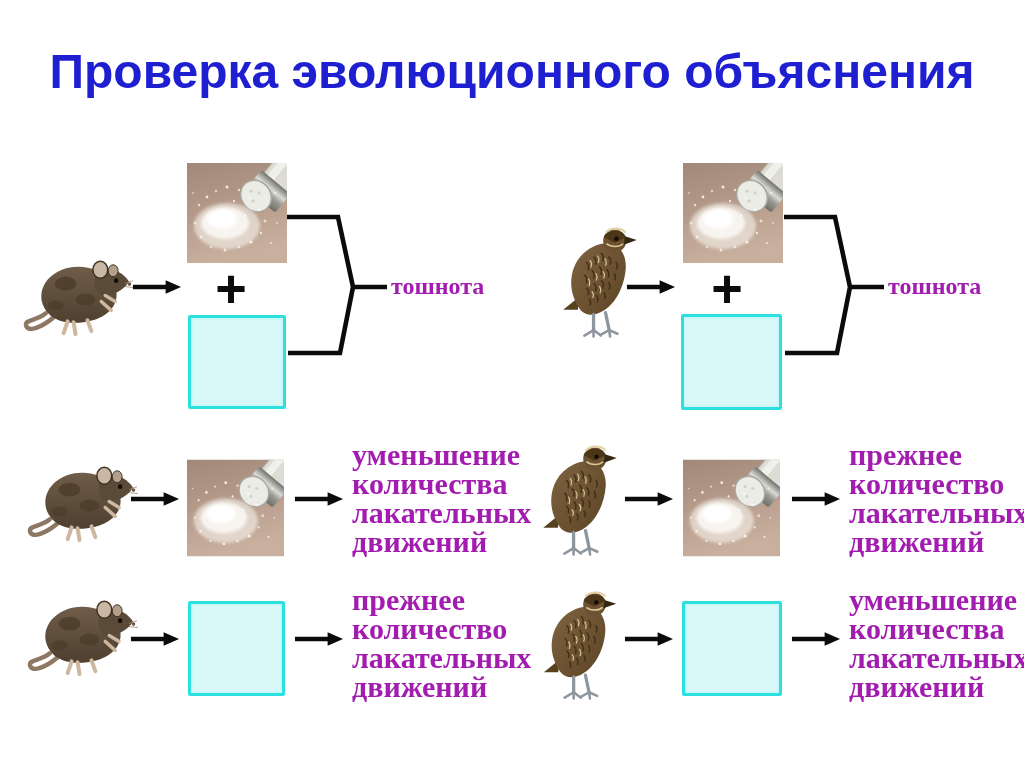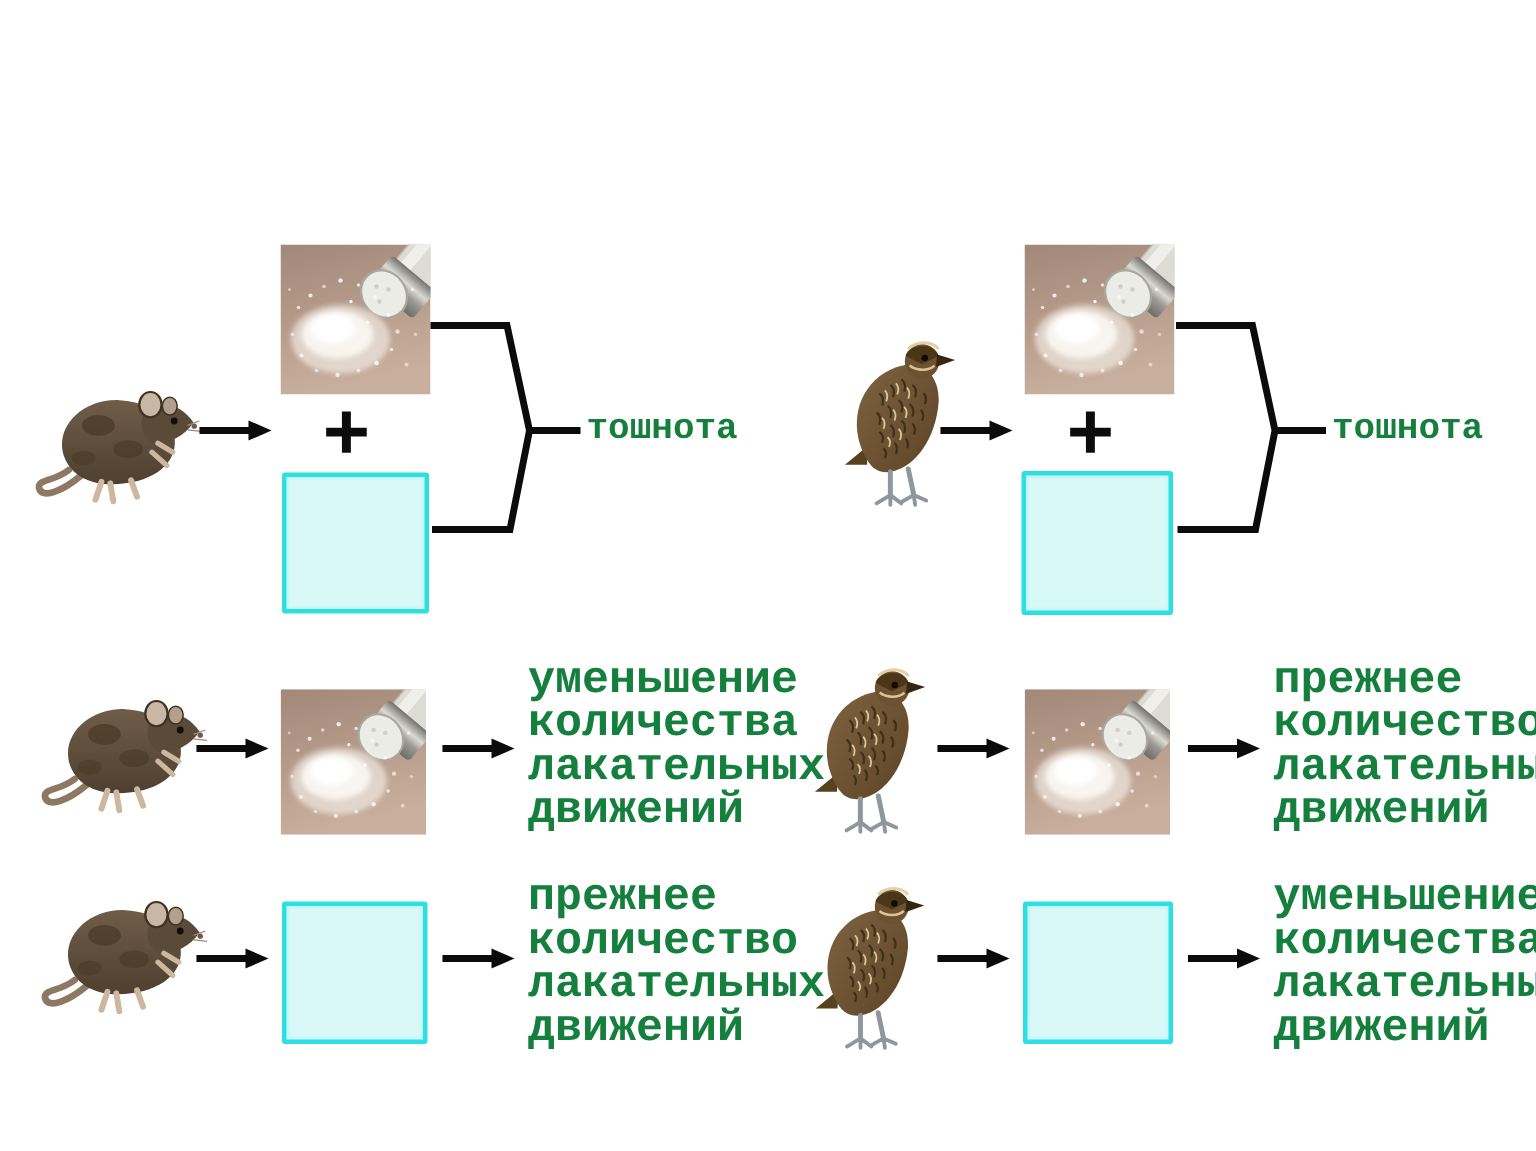--- a/index.html
+++ b/index.html
@@ -14,21 +14,21 @@
   }
   .icon { position:absolute; display:block; }
   .sq {
     position:absolute; border:3px solid #2ce0e0; background:#d9f8f8;
     border-radius:2px; box-shadow: inset 0 0 0 2px rgba(190,245,245,.55);
   }
   .plus {
     position:absolute; width:48px; height:56px; line-height:56px; text-align:center;
     font-size:54px; font-weight:700; color:#0c0c0c;
   }
-  .lbl { position:absolute; font-family:Liberation Mono, monospace; font-weight:700; color:#15803d; }
+  .lbl { position:absolute; font-family:Liberation Serif, serif; font-weight:700; color:#a21caf; }
   .nausea { font-size:24px; }
   .outcome { font-size:30px; line-height:29px; white-space:pre-line; }
 
   
   .rat1   { left:22px;  top:244px; width:114px; height:104px; }
   .ar1L   { left:132px; top:279px; width:50px;  height:16px; }
   .ph1    { left:187px; top:163px; width:100px; height:100px; }
   .pl1    { left:207px; top:260px; }
   .sq1    { left:188px; top:315px; width:98px;  height:94px; }
   .br1    { left:285px; top:210px; width:106px; height:150px; }
@@ -200,20 +200,21 @@
     </symbol>
 
     <symbol id="sym-brace" viewBox="0 0 106 150">
       <polyline points="2,7 53,7 68,77 55,143 3,143" fill="none" stroke="#0b0b0b" stroke-width="4.6"></polyline>
       <line x1="68" y1="77" x2="102" y2="77" stroke="#0b0b0b" stroke-width="4.6"></line>
     </symbol>
   </defs>
 </svg>
 
 <div class="slide">
+  <div class="title">Проверка эволюционного объяснения</div>
 
   <svg class="icon rat1" viewBox="0 0 115 105">
       <use href="#sym-rat"></use>
     </svg>
   <svg class="icon ar1L" viewBox="0 0 52 16">
       <use href="#sym-arrow"></use>
     </svg>
   <svg class="icon ph1" viewBox="0 0 100 100">
       <use href="#sym-powder"></use>
     </svg>

